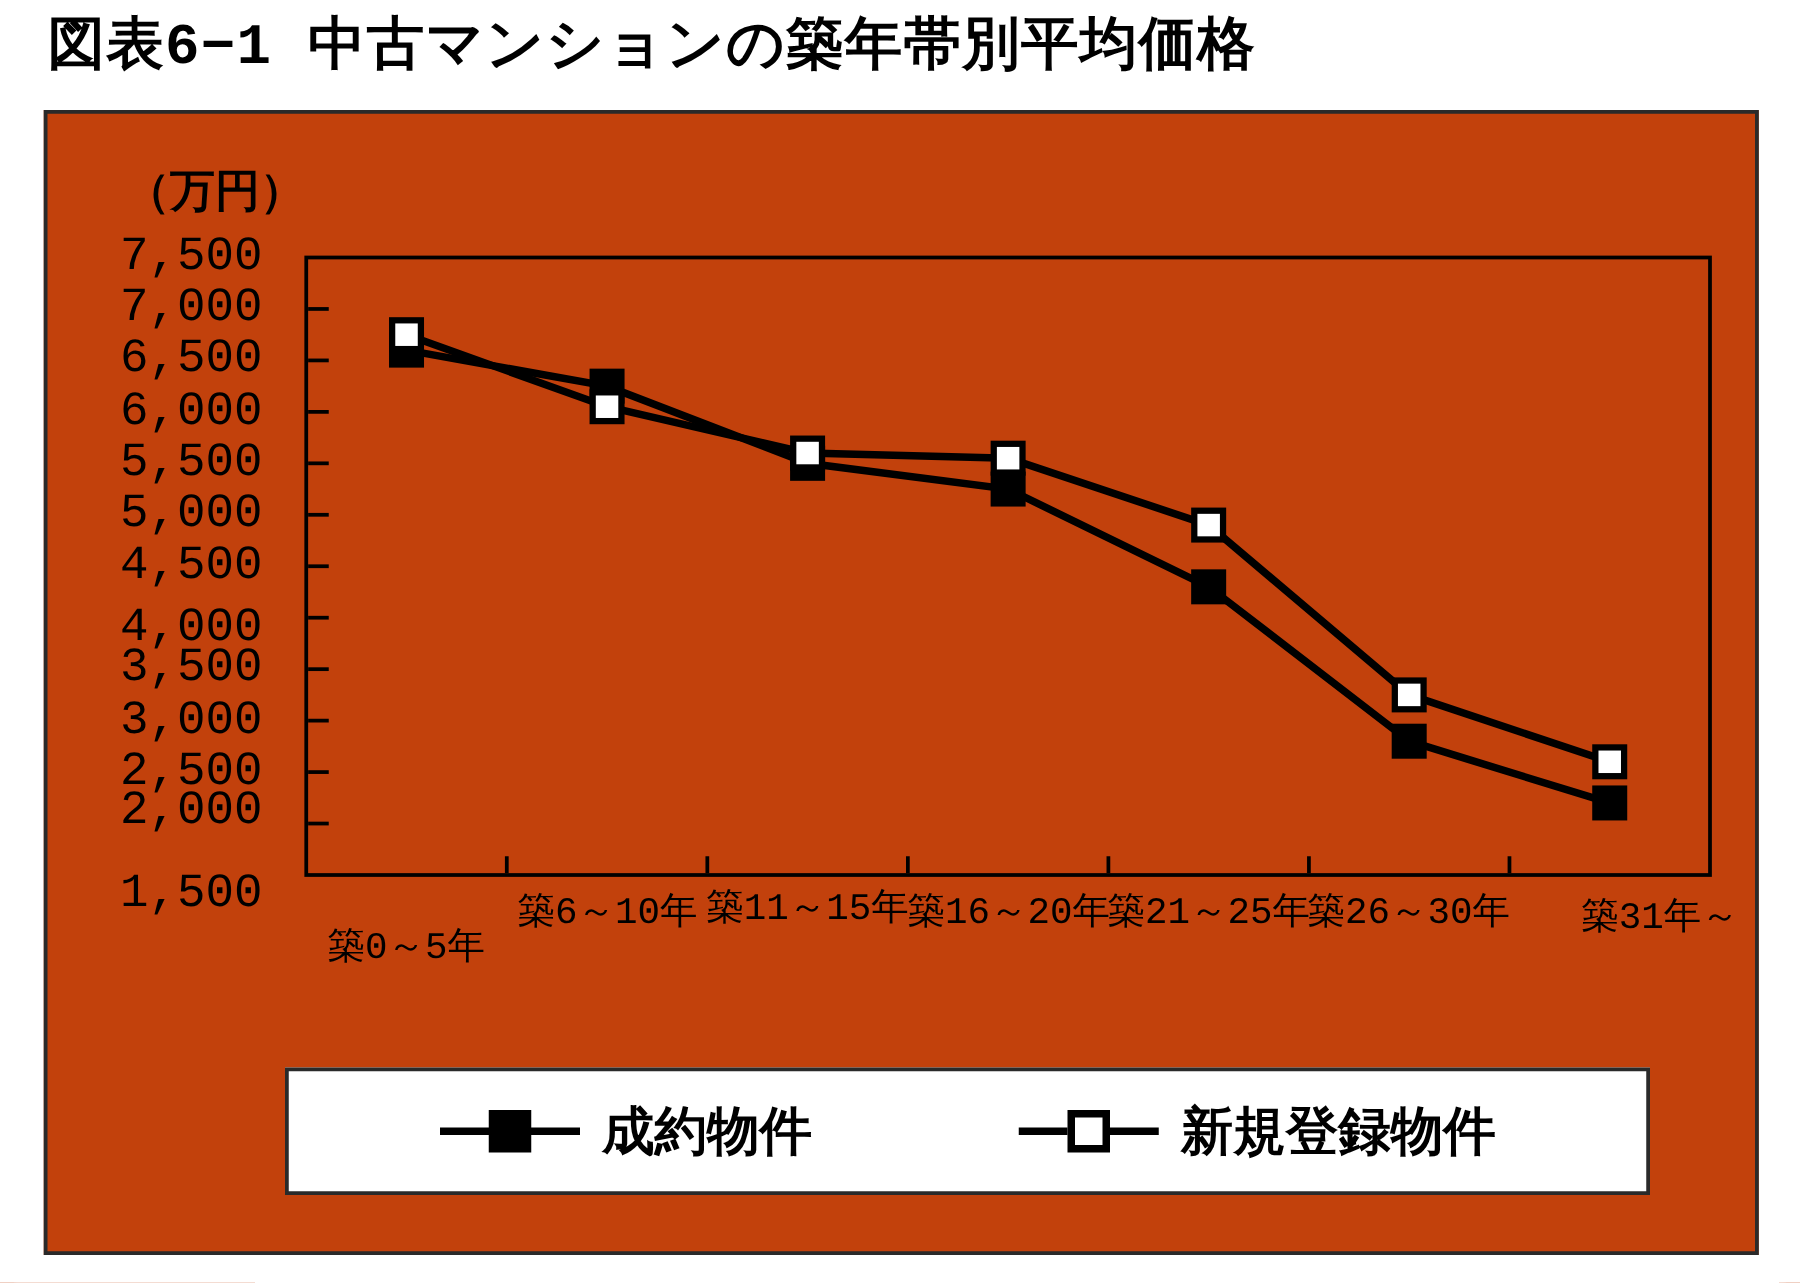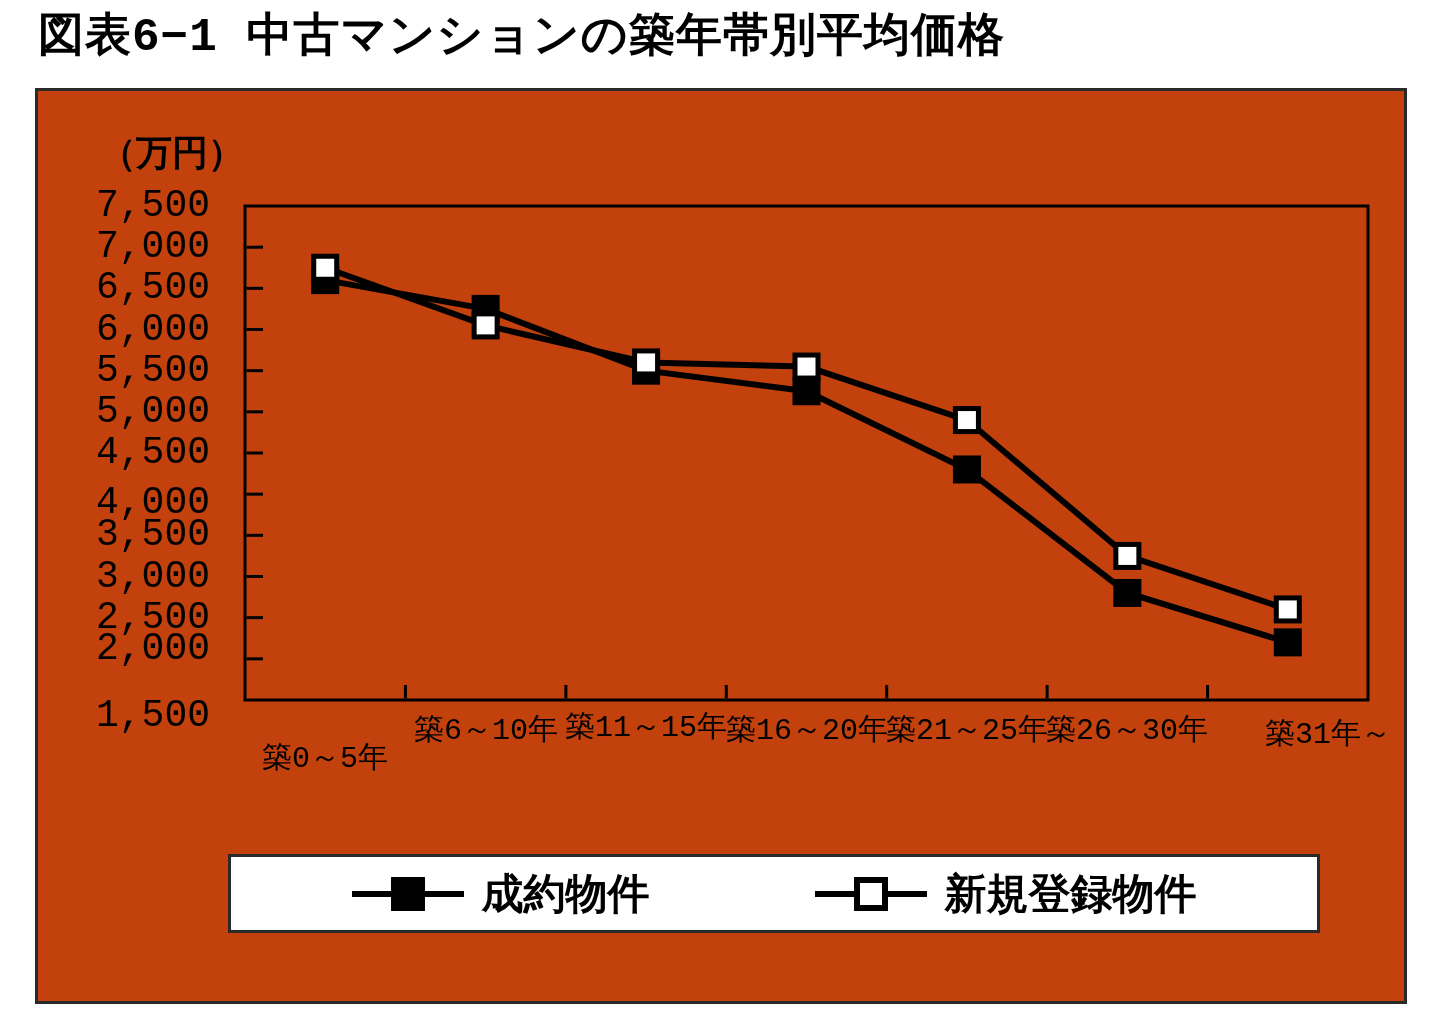--- a/index.html
+++ b/index.html
@@ -55,21 +55,21 @@
     font-size: 30px;
     line-height: 32px;
     white-space: nowrap;
     transform: translateX(-50%);
   }
   .legend {
     position: absolute;
     left: 190px;
     top: 763px;
     width: 1092px;
-    height: 79px;
+    height: 102px;
     border: 3px solid #2a2a2a;
     box-sizing: border-box;
     display: flex;
     align-items: center;
     justify-content: center;
     gap: 165px;
     background: #ffffff;
   }
   .legend-item {
     display: flex;

